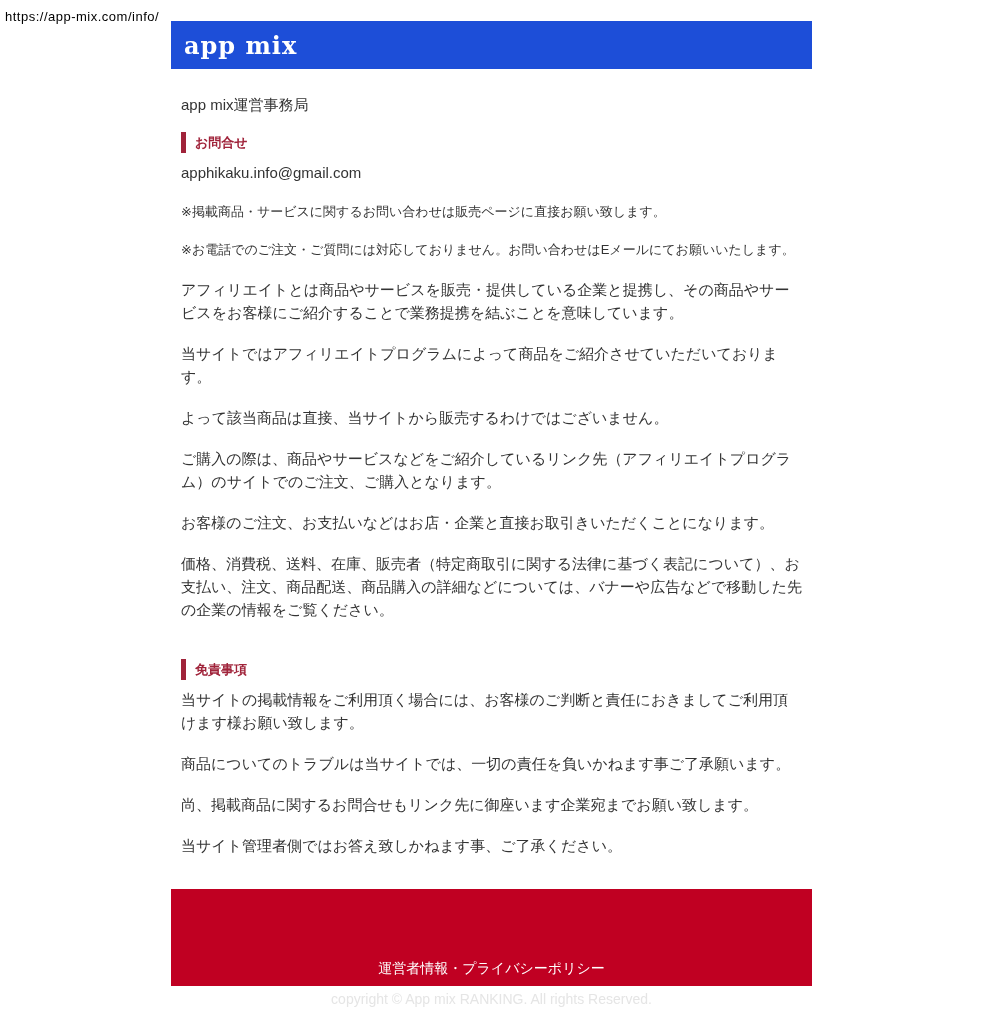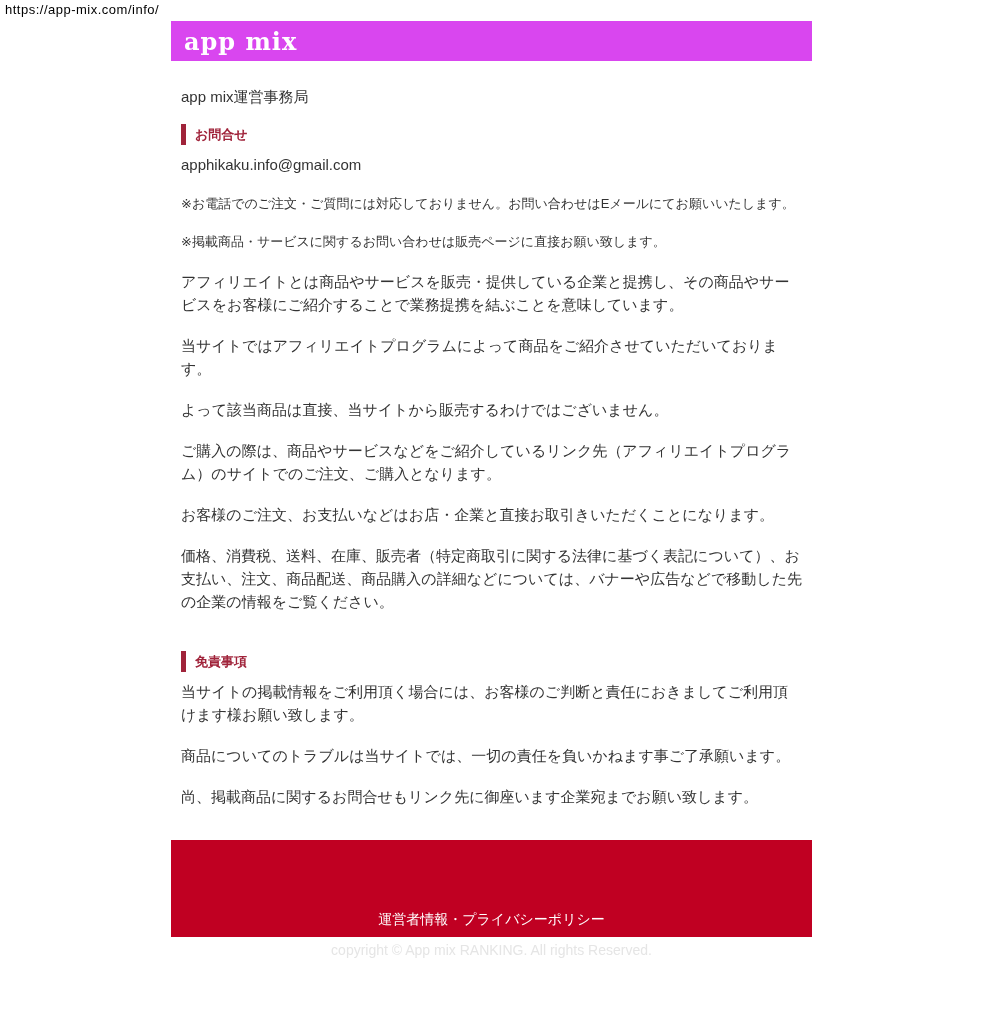--- a/index.html
+++ b/index.html
@@ -10,34 +10,34 @@
   body {
     width: 983px;
     height: 1013px;
     position: relative;
     overflow: hidden;
     font-family: "Liberation Sans", "DejaVu Sans", sans-serif;
     color: #333333;
   }
   .url-text {
     position: absolute;
-    top: 2px;
+    top: 9px;
     left: 5px;
     font-size: 13px;
     color: #000000;
     letter-spacing: 0.5px;
     text-align: center;
   }
   .container {
     width: 641px;
     margin: 21px auto 0;
   }
   .site-header {
-    background: #d946ef;
-    height: 40px;
+    background: #1d4ed8;
+    height: 48px;
     display: flex;
     align-items: center;
     padding: 0 13px;
     box-sizing: border-box;
   }
   .site-title {
     font-family: "DejaVu Serif", "Liberation Serif", serif;
     font-weight: bold;
     font-size: 24px;
     color: #ffffff;
@@ -110,34 +110,35 @@
   <div class="site-header">
     <span class="site-title">app mix</span>
   </div>
 
   <div class="content">
 
     <p class="operator">app mix運営事務局</p>
 
     <h2 class="section-heading">お問合せ</h2>
     <p class="email">apphikaku.info@gmail.com</p>
+    <p class="note">※掲載商品・サービスに関するお問い合わせは販売ページに直接お願い致します。</p>
     <p class="note">※お電話でのご注文・ご質問には対応しておりません。お問い合わせはEメールにてお願いいたします。</p>
-    <p class="note">※掲載商品・サービスに関するお問い合わせは販売ページに直接お願い致します。</p>
 
     <p class="para">アフィリエイトとは商品やサービスを販売・提供している企業と提携し、その商品やサービスをお客様にご紹介することで業務提携を結ぶことを意味しています。</p>
     <p class="para">当サイトではアフィリエイトプログラムによって商品をご紹介させていただいております。</p>
     <p class="para">よって該当商品は直接、当サイトから販売するわけではございません。</p>
     <p class="para">ご購入の際は、商品やサービスなどをご紹介しているリンク先（アフィリエイトプログラム）のサイトでのご注文、ご購入となります。</p>
     <p class="para">お客様のご注文、お支払いなどはお店・企業と直接お取引きいただくことになります。</p>
     <p class="para">価格、消費税、送料、在庫、販売者（特定商取引に関する法律に基づく表記について）、お支払い、注文、商品配送、商品購入の詳細などについては、バナーや広告などで移動した先の企業の情報をご覧ください。</p>
 
     <h2 class="section-heading big-gap">免責事項</h2>
     <p class="para">当サイトの掲載情報をご利用頂く場合には、お客様のご判断と責任におきましてご利用頂けます様お願い致します。</p>
     <p class="para">商品についてのトラブルは当サイトでは、一切の責任を負いかねます事ご了承願います。</p>
     <p class="para">尚、掲載商品に関するお問合せもリンク先に御座います企業宛までお願い致します。</p>
+    <p class="para">当サイト管理者側ではお答え致しかねます事、ご了承ください。</p>
 
   </div>
 
   <div class="site-footer">
     <a class="footer-link">運営者情報・プライバシーポリシー</a>
     <div class="footer-copyright">copyright © App mix RANKING. All rights Reserved.</div>
   </div>
 
 </div>
 

